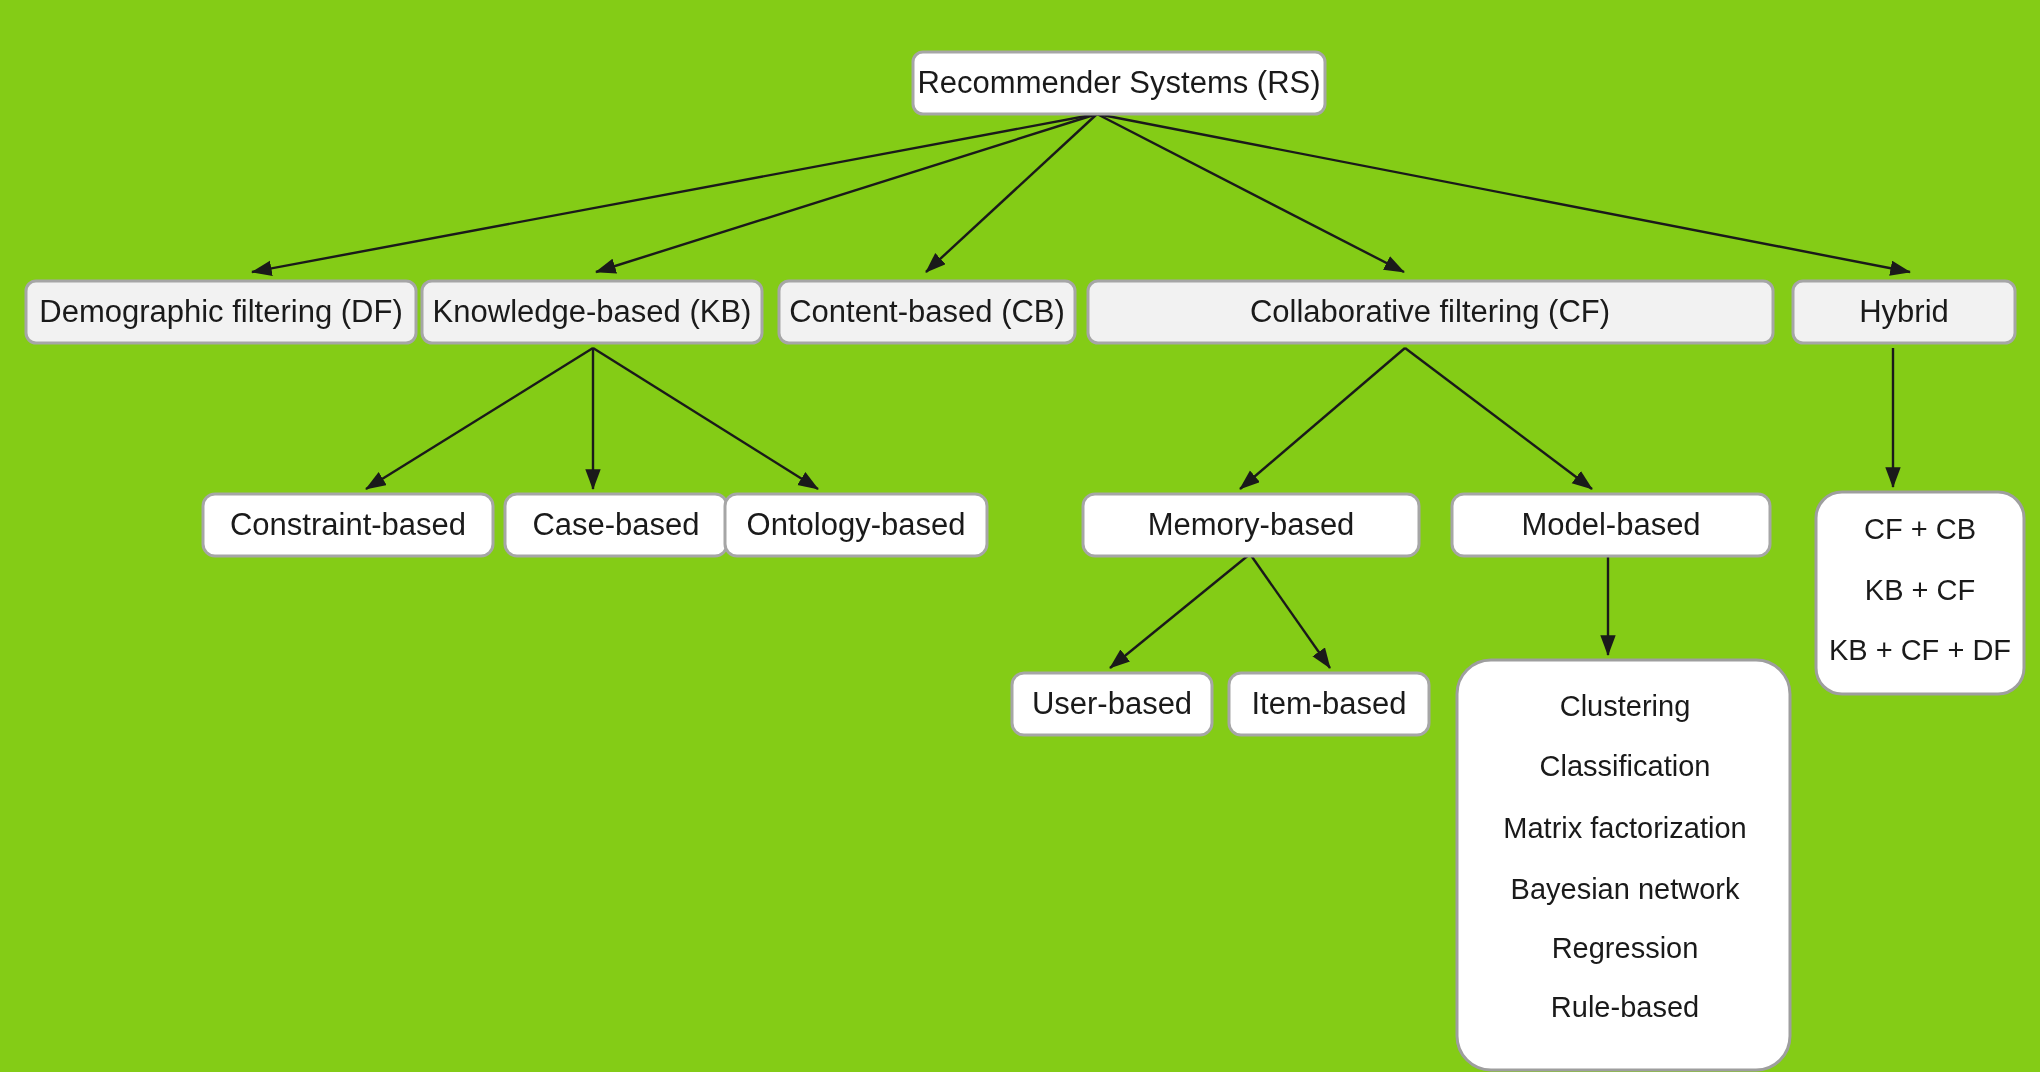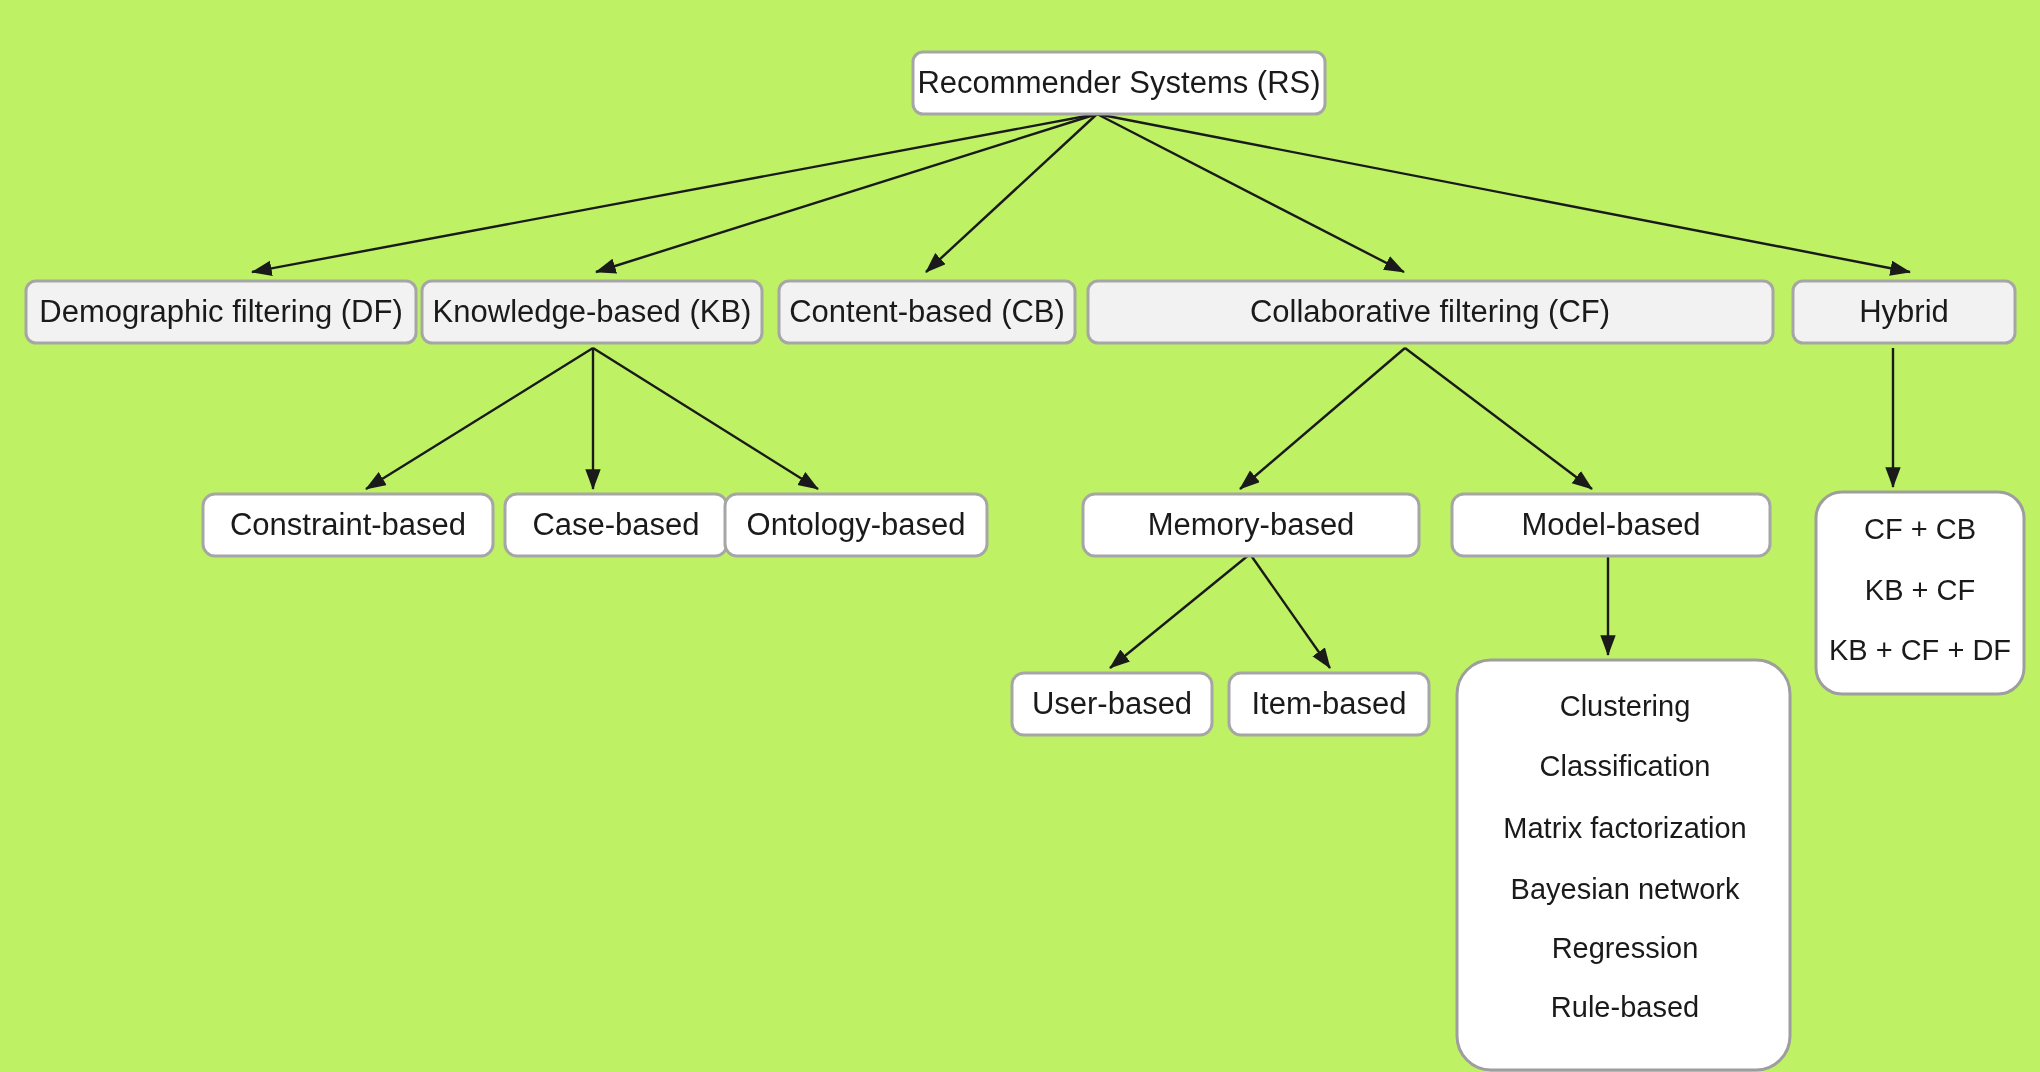--- a/index.html
+++ b/index.html
@@ -11,21 +11,21 @@
   body {
     width: 2040px;
     height: 1072px;
     overflow: hidden;
     font-family: "Liberation Sans", sans-serif;
   }
   #diagram-root {
     position: relative;
     width: 2040px;
     height: 1072px;
-    background: #bef264;
+    background: #84cc16;
   }
   svg#taxonomy-svg {
     position: absolute;
     top: 0;
     left: 0;
     width: 2040px;
     height: 1072px;
     display: block;
   }
   .node-rect-filled {

